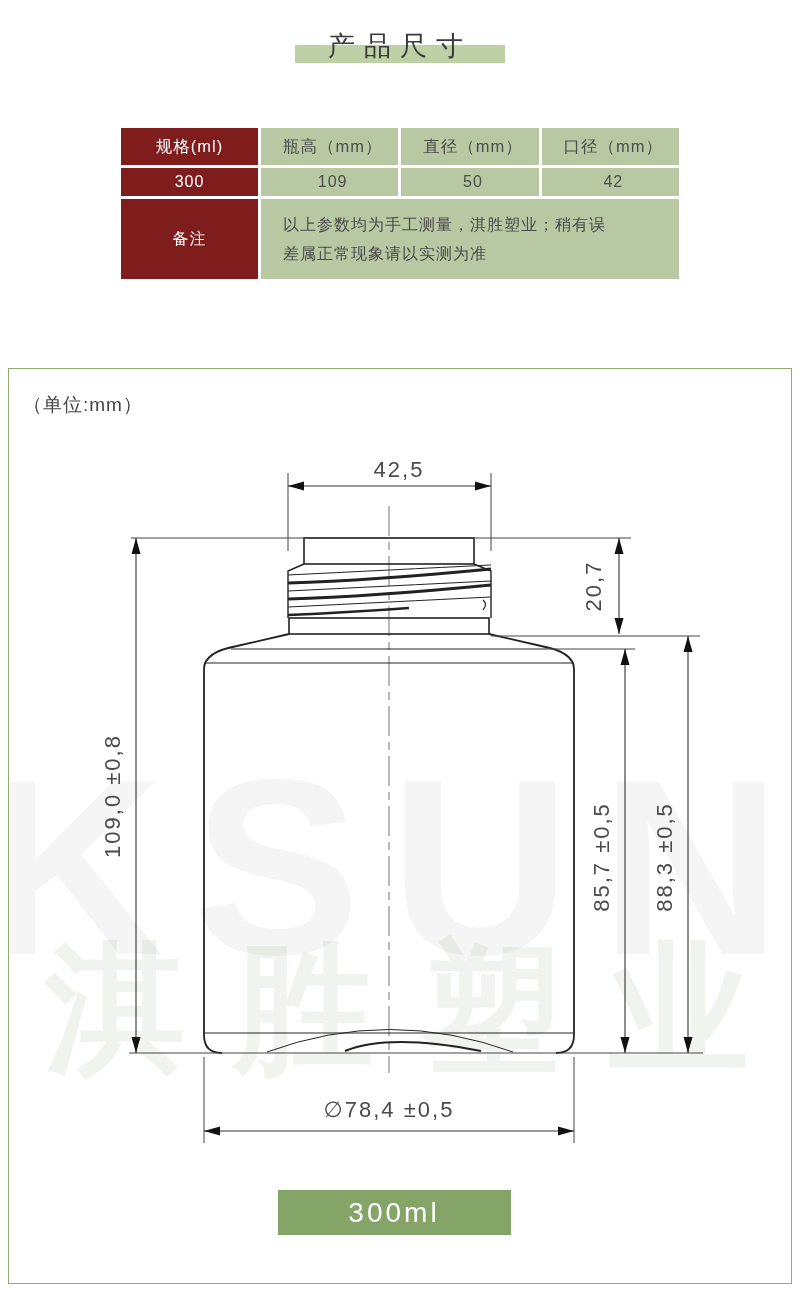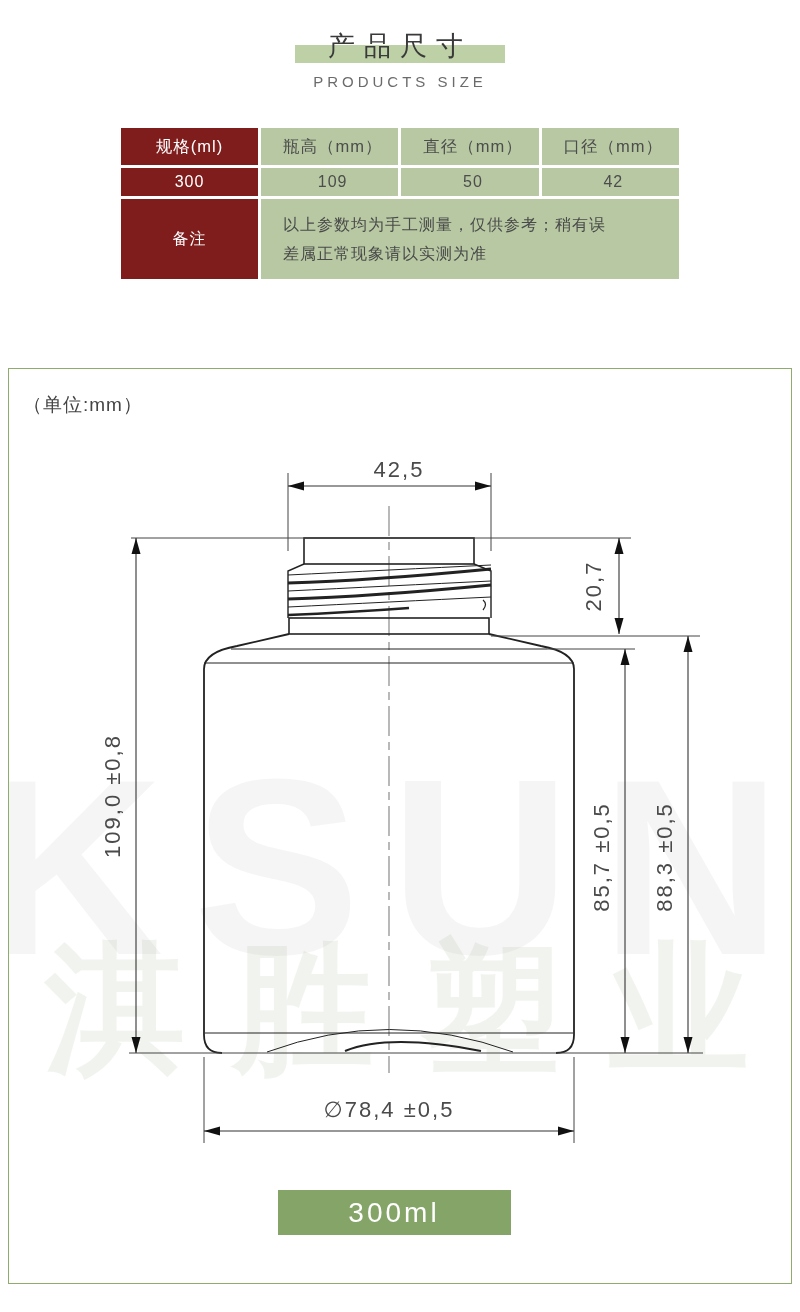--- a/index.html
+++ b/index.html
@@ -70,40 +70,39 @@
     font-family:"Liberation Sans",sans-serif;
     fill:#ffffff; font-size:28px; letter-spacing:3px;
   }
 </style>
 </head>
 <body>
 
 <div class="title-wrap">
   <div class="title-band"></div>
   <div class="page-title">产品尺寸</div>
-  <div class="page-subtitle">PRODUCTS SIZE</div>
 </div>
 
 <table class="spec-table">
   <tbody>
       <tr class="row-head">
     <td class="c1 cell-dark">规格(ml)</td>
     <td class="cell-light">瓶高（mm）</td>
     <td class="cell-light">直径（mm）</td>
     <td class="cell-light">口径（mm）</td>
   </tr>
   <tr class="row-vals">
     <td class="c1 cell-dark">300</td>
     <td class="cell-light">109</td>
     <td class="cell-light">50</td>
     <td class="cell-light">42</td>
   </tr>
   <tr class="row-note">
     <td class="c1 cell-dark">备注</td>
-    <td class="cell-light note-text" colspan="3">以上参数均为手工测量，仅供参考；稍有误差属正常现象请以实测为准</td>
+    <td class="cell-light note-text" colspan="3">以上参数均为手工测量，淇胜塑业；稍有误差属正常现象请以实测为准</td>
   </tr>
 </tbody>
   </table>
 
 <div class="drawing-box">
   <svg width="782" height="914" viewBox="0 0 782 914">
 
     <text class="wm-en" x="388" y="585" font-size="250" text-anchor="middle">KSUN</text>
     <text class="wm-cn" x="412" y="688" font-size="140" text-anchor="middle">淇胜塑业</text>
 

